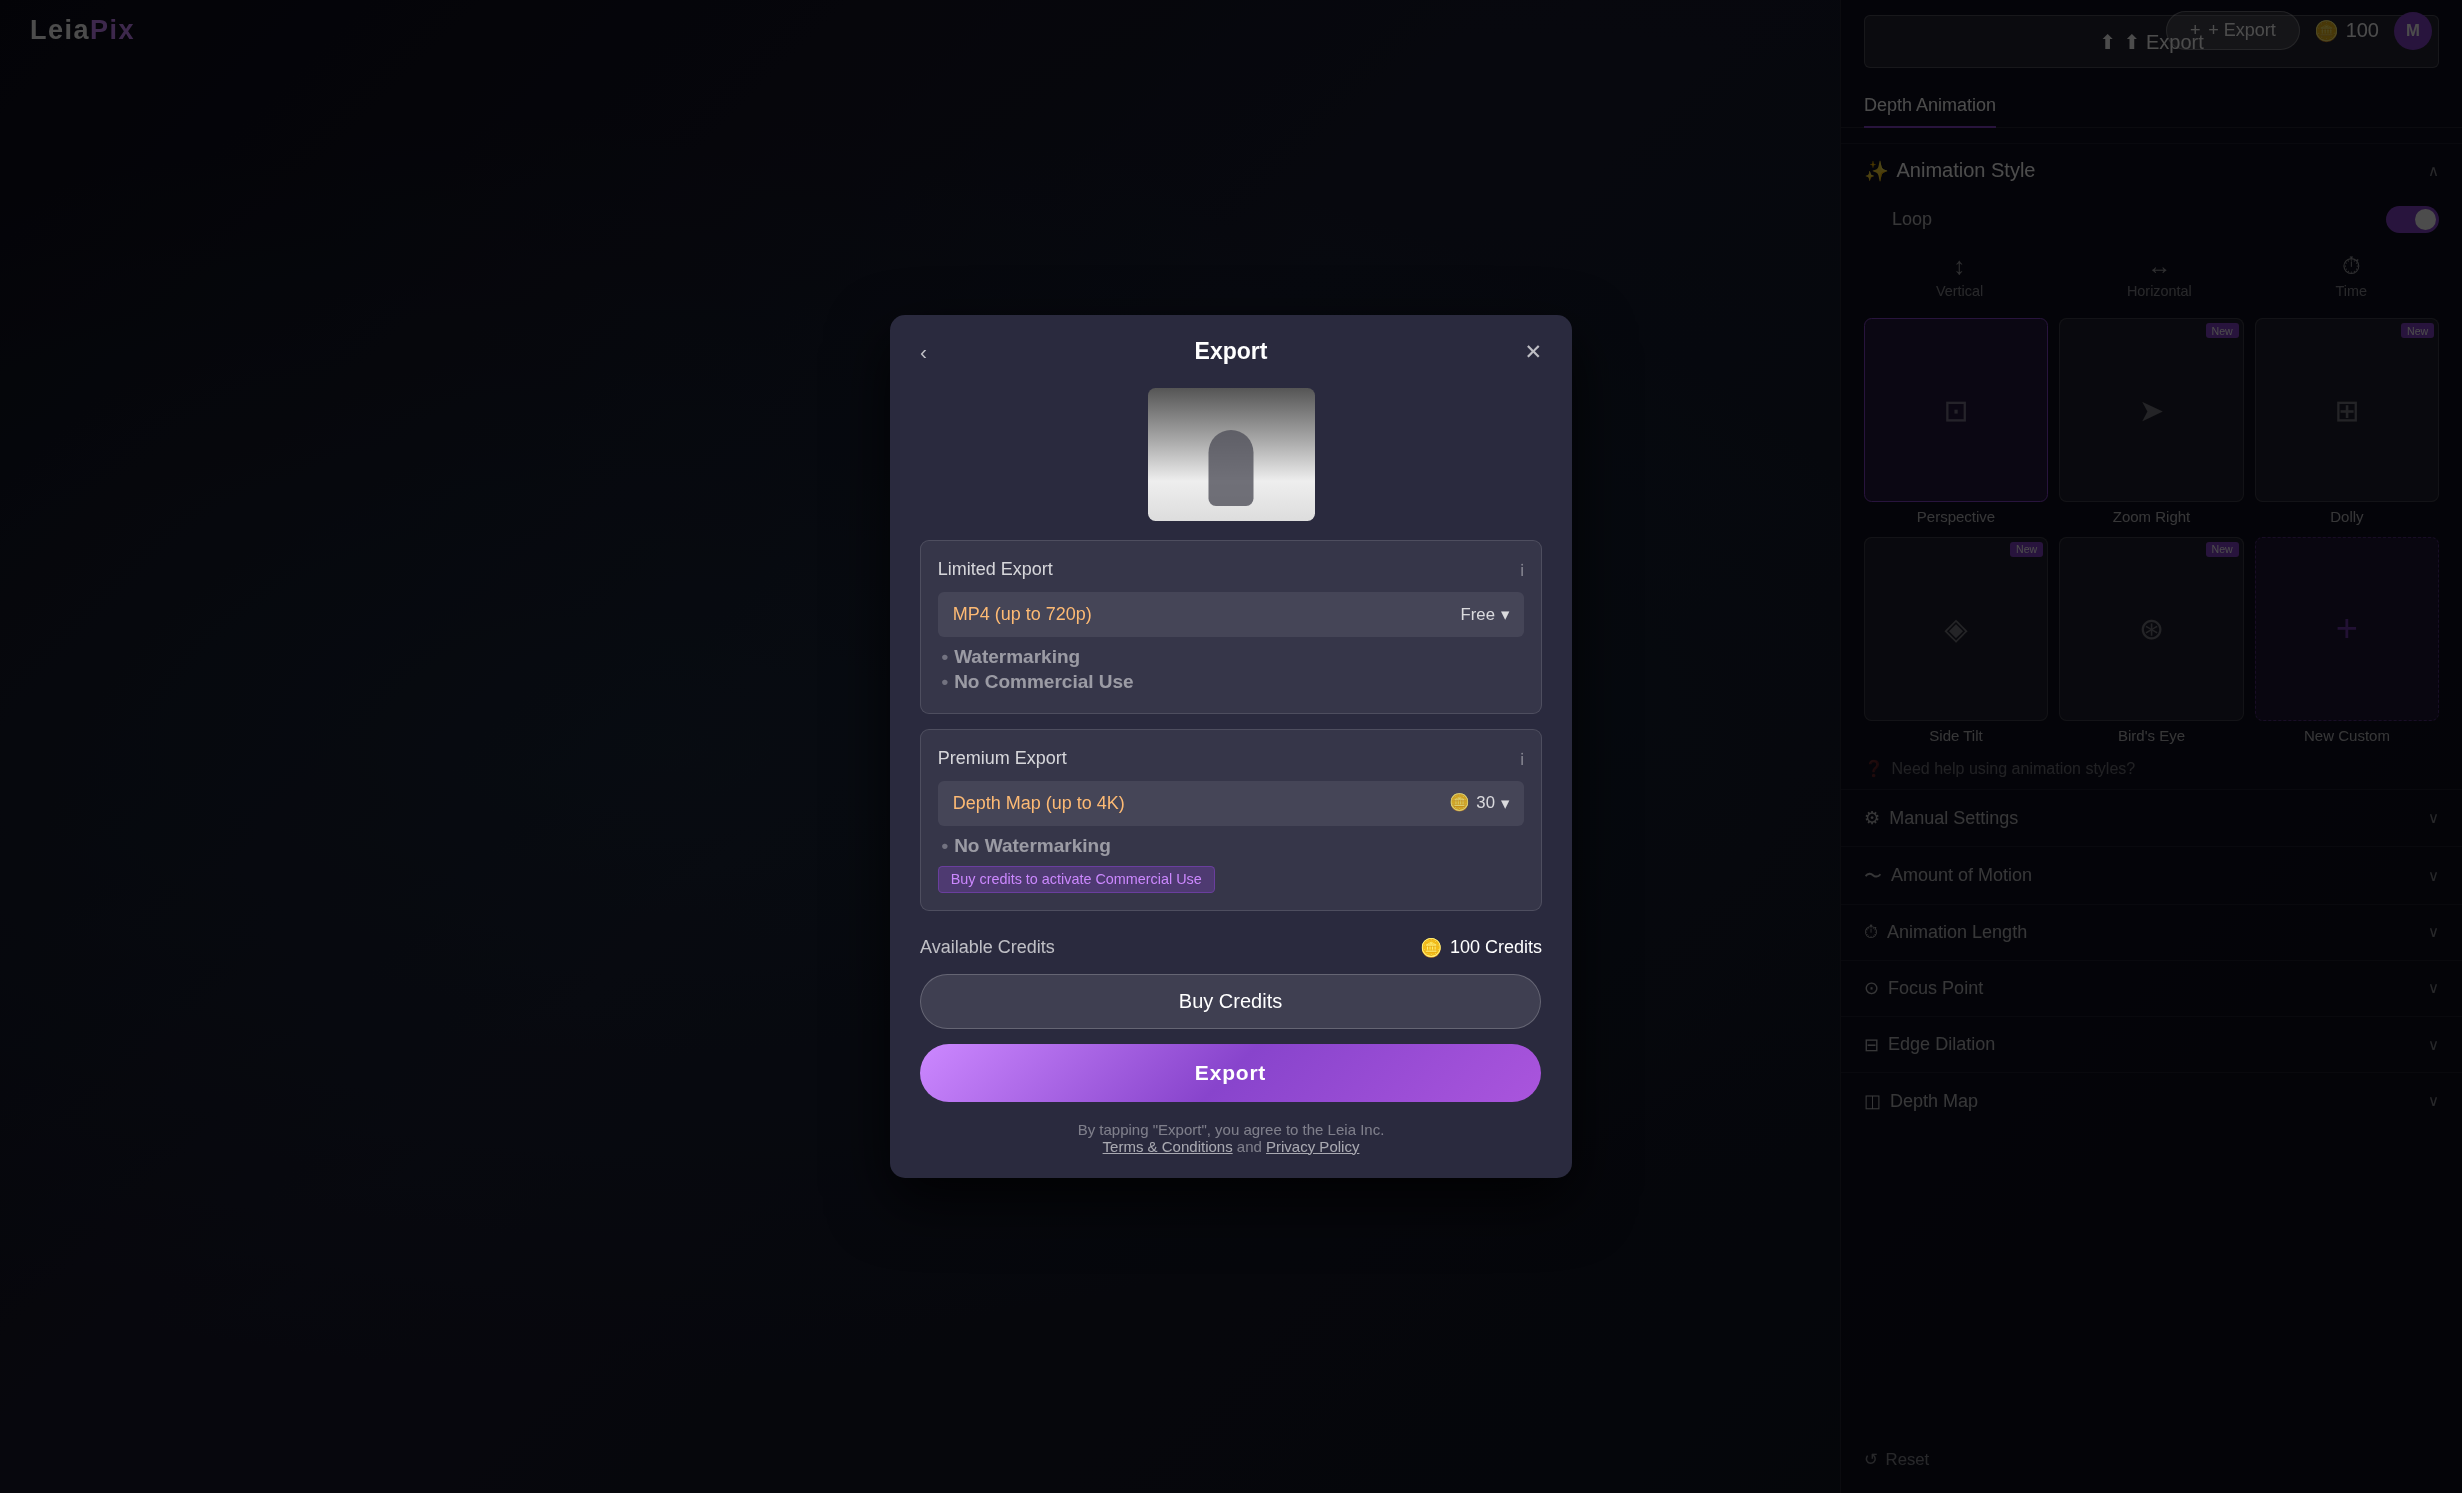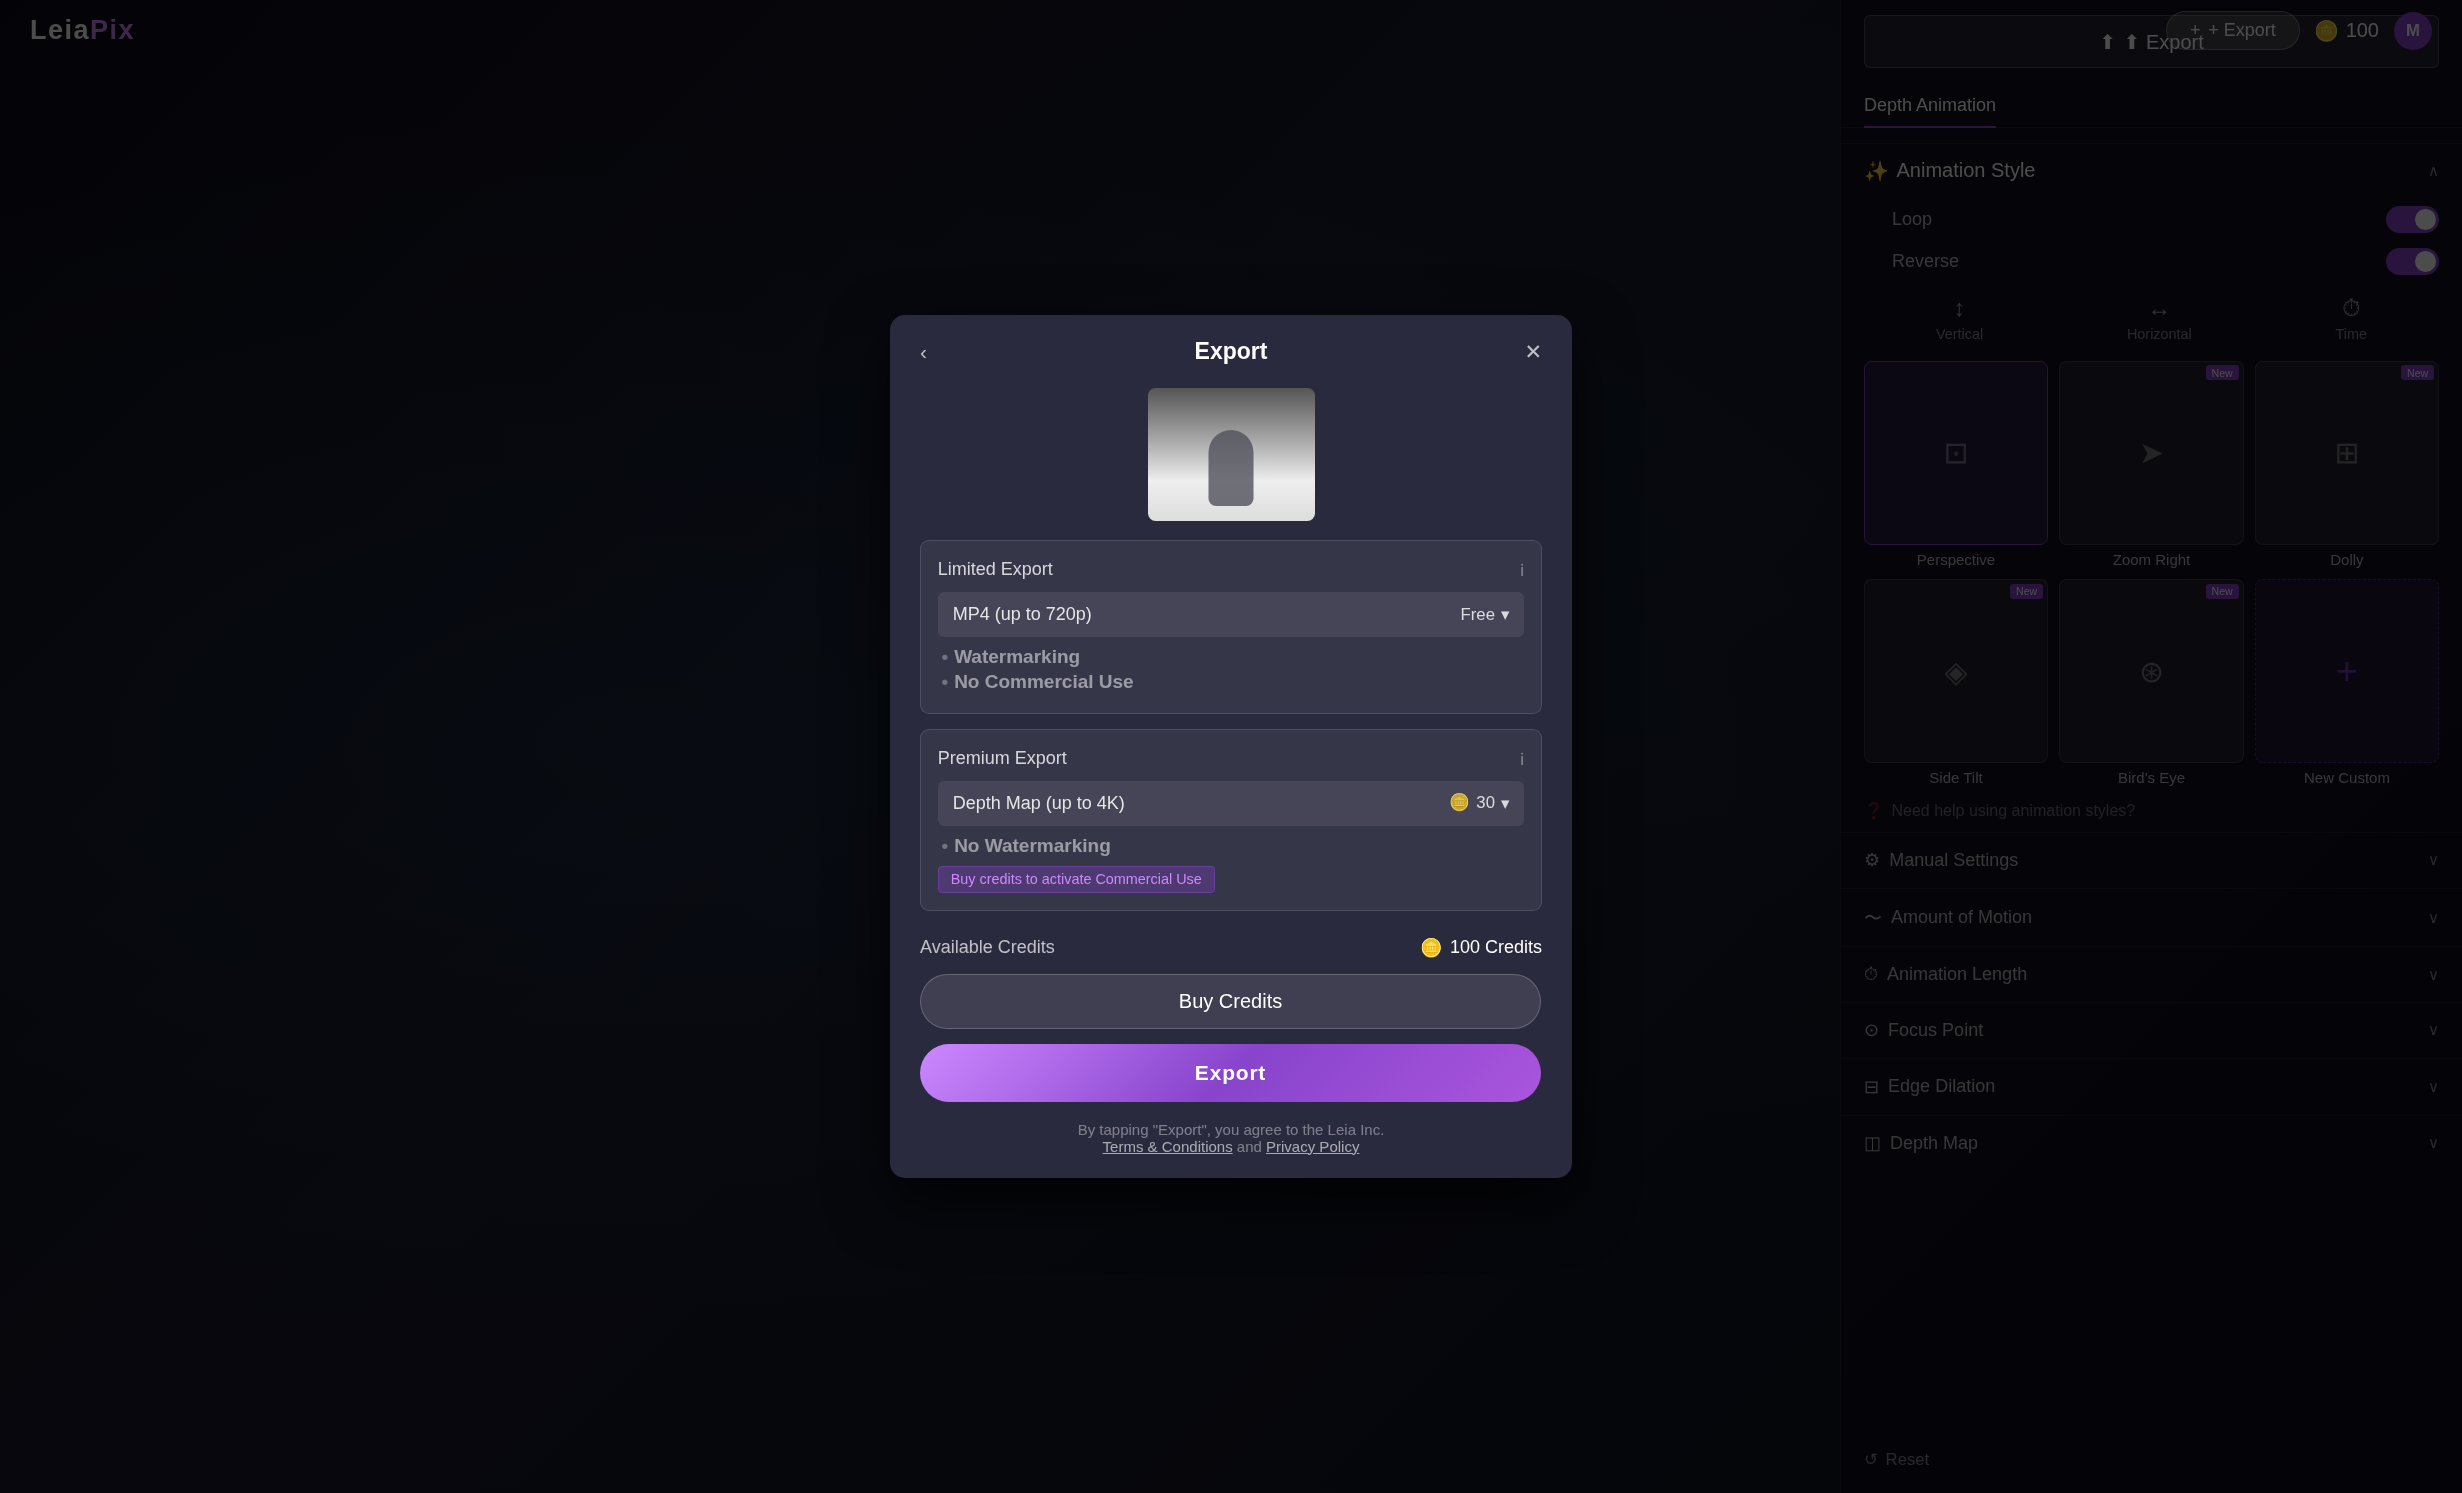--- a/index.html
+++ b/index.html
@@ -446,21 +446,21 @@
       display: flex;
       align-items: center;
       justify-content: space-between;
       background: rgba(255,255,255,0.08);
       border-radius: 6px;
       padding: 12px 15px;
       margin-bottom: 9px;
     }
 
     .export-format {
-      color: #e5e5e5;
+      color: #fdba74;
       font-size: 18px;
     }
 
     .export-price {
       display: flex;
       align-items: center;
       gap: 6px;
       color: rgba(255,255,255,0.8);
       font-size: 16.7px;
       cursor: pointer;
@@ -611,26 +611,20 @@
       </div>
       <span class="section-chevron">∧</span>
     </div>
 
     <div class="toggle-row">
       <span class="toggle-label">Loop</span>
       <div class="toggle on">
         <div class="toggle-knob"></div>
       </div>
     </div>
-    <div class="toggle-row">
-      <span class="toggle-label">Reverse</span>
-      <div class="toggle on">
-        <div class="toggle-knob"></div>
-      </div>
-    </div>
 
     <div class="controls-row">
       <div class="control-item">
         <span class="control-icon">↕</span>
         <span class="control-label">Vertical</span>
       </div>
       <div class="control-item">
         <span class="control-icon">↔</span>
         <span class="control-label">Horizontal</span>
       </div>

